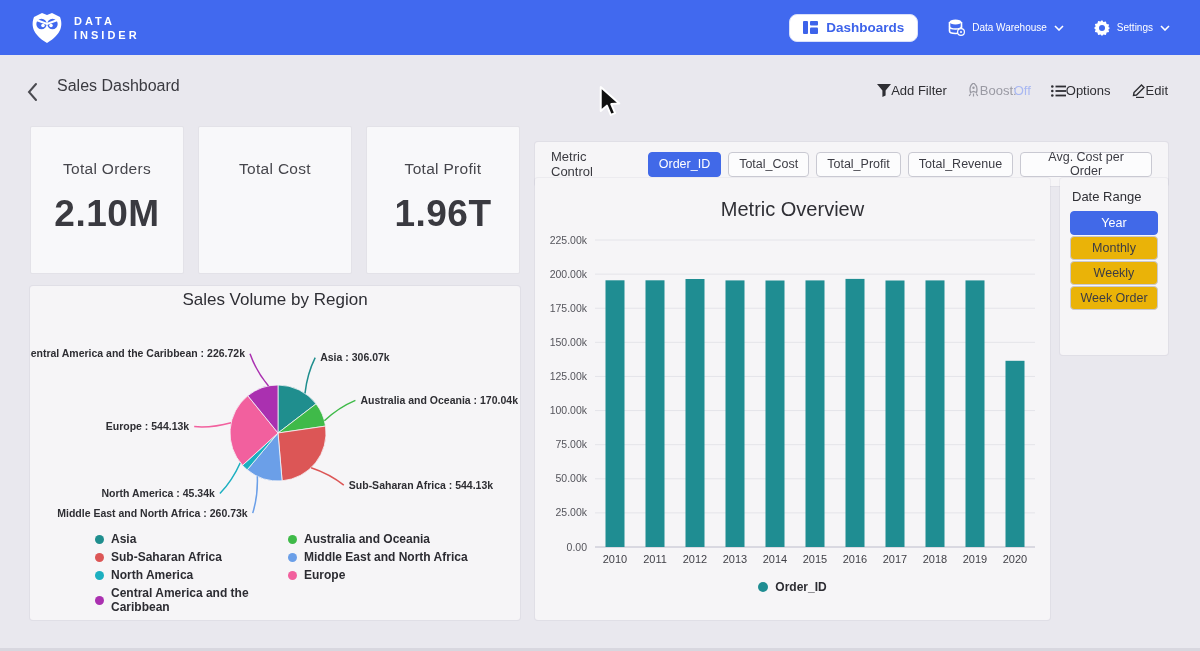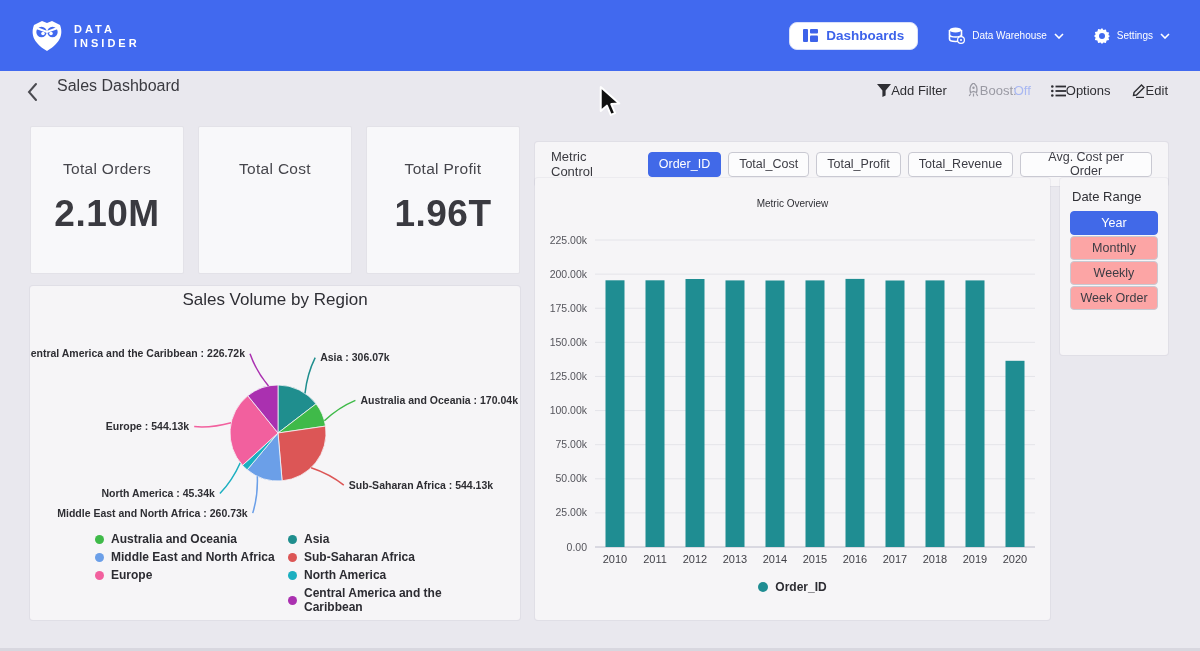--- a/index.html
+++ b/index.html
@@ -1,20 +1,20 @@
 <!DOCTYPE html>
 <html><head>
 <meta charset="utf-8">
 <style>
   *{margin:0;padding:0;box-sizing:border-box}
   html,body{background:#cfcfd6}
   .stage{position:relative;width:1200px;height:651px;background:#e9e8ee;overflow:hidden;
          font-family:"Liberation Sans",sans-serif;color:#3a3a40}
   
-  .topnav{position:absolute;top:0;left:0;right:0;height:71px;background:#4169ef;
+  .topnav{position:absolute;top:0;left:0;right:0;height:55px;background:#4169ef;
           display:flex;align-items:center;justify-content:space-between;padding:4px 30px}
   .brand{display:flex;align-items:center;gap:10px}
   .brand-text{display:flex;flex-direction:column;color:#fff;font-size:11px;font-weight:700;
               letter-spacing:3px;line-height:14px}
   .topnav-right{display:flex;align-items:center;gap:30px}
   .nav-pill{display:flex;align-items:center;gap:8px;background:#fff;border:1px solid #d9e0fa;
             border-radius:8px;height:28px;padding:0 13px;cursor:pointer;
             color:#3d63ea;font-size:13.5px;font-weight:700;font-family:inherit}
   .nav-item{display:flex;align-items:center;gap:7px;color:#fff;font-size:10px;font-weight:500;cursor:pointer}
   
@@ -43,28 +43,28 @@
   .legend-dot{width:9px;height:9px;border-radius:50%;flex:none}
   
   .metric-bar{left:535px;top:142px;width:633px;height:44px;display:flex;align-items:center;padding:0 16px}
   .mc-label{font-size:13px;color:#3a3a40;margin-right:16px}
   .chips{display:flex;gap:7px}
   .chip{height:25px;padding:0 10px;border-radius:4px;border:1px solid #c9c9d2;background:#fcfcfd;
         font-size:12.5px;color:#3c3c44;font-family:inherit;cursor:pointer;display:flex;align-items:center}
   .chip--selected{background:#4169e8;border-color:#4169e8;color:#fff}
   
   .chart-panel{left:535px;top:178px;width:515px;height:442px}
-  .chart-panel .panel-title{top:20px;font-size:10px}
+  .chart-panel .panel-title{top:20px;font-size:20px}
   #bar-svg{position:absolute;inset:0}
   .bar-legend{position:absolute;left:0;right:0;bottom:26px;display:flex;justify-content:center}
   
   .date-panel{left:1060px;top:178px;width:108px;height:177px}
   .dr-label{position:absolute;top:11px;left:12px;font-size:13px;font-weight:500;color:#2f2f35}
   .dr-buttons{position:absolute;top:33px;left:10px;right:10px;display:flex;flex-direction:column;gap:1px}
-  .drbtn{height:24px;border-radius:4px;border:1px solid #c9c9d2;background:#fca5a5;font-size:12.5px;
+  .drbtn{height:24px;border-radius:4px;border:1px solid #c9c9d2;background:#eab308;font-size:12.5px;
          color:#3c3c44;font-family:inherit;cursor:pointer}
   .drbtn--selected{background:#4169e8;border-color:#4169e8;color:#fff}
   .bottom-strip{position:absolute;left:0;right:0;bottom:0;height:3px;background:#d8d7df}
   .cursor{position:absolute;left:597px;top:84px;z-index:50;pointer-events:none}
 </style>
 </head>
 <body>
 
 <div class="stage">
 
@@ -197,48 +197,48 @@
         <path d="M248,147 L212.5,179.3 A48,48 0 0 1 217.8,109.7 Z" fill="#f2609e" stroke="#f6f5f7" stroke-width="0.8"></path>
         <path d="M201.1,136.7 Q182.2,142.0 164.2,140.6" fill="none" stroke="#f2609e" stroke-width="1.5"></path>
         <text x="159.2" y="144.1" text-anchor="end" font-size="10.5" font-weight="bold" fill="#2e2e33" font-family="&quot;Liberation Sans&quot;,sans-serif">Europe : 544.13k</text>
         <path d="M248,147 L217.8,109.7 A48,48 0 0 1 248.0,99.0 Z" fill="#aa30b0" stroke="#f6f5f7" stroke-width="0.8"></path>
         <path d="M238.5,100.0 Q226.0,84.8 220.0,67.8" fill="none" stroke="#aa30b0" stroke-width="1.5"></path>
         <text x="215.0" y="71.3" text-anchor="end" font-size="10.5" font-weight="bold" fill="#2e2e33" font-family="&quot;Liberation Sans&quot;,sans-serif">Central America and the Caribbean : 226.72k</text>
       </svg>
     <div class="pie-legend" id="pie-legend">
         <div class="col">
           <div class="legend-item">
+            <span class="legend-dot" style="background:#1f8e8e"></span>
+            <span>Asia</span>
+          </div>
+          <div class="legend-item">
+            <span class="legend-dot" style="background:#dc5656"></span>
+            <span>Sub-Saharan Africa</span>
+          </div>
+          <div class="legend-item">
+            <span class="legend-dot" style="background:#1cafc0"></span>
+            <span>North America</span>
+          </div>
+          <div class="legend-item">
+            <span class="legend-dot" style="background:#aa30b0"></span>
+            <span>Central America and the Caribbean</span>
+          </div>
+        </div>
+        <div class="col">
+          <div class="legend-item">
             <span class="legend-dot" style="background:#3fba49"></span>
             <span>Australia and Oceania</span>
           </div>
           <div class="legend-item">
             <span class="legend-dot" style="background:#6b9fe8"></span>
             <span>Middle East and North Africa</span>
           </div>
           <div class="legend-item">
             <span class="legend-dot" style="background:#f2609e"></span>
             <span>Europe</span>
-          </div>
-        </div>
-        <div class="col">
-          <div class="legend-item">
-            <span class="legend-dot" style="background:#1f8e8e"></span>
-            <span>Asia</span>
-          </div>
-          <div class="legend-item">
-            <span class="legend-dot" style="background:#dc5656"></span>
-            <span>Sub-Saharan Africa</span>
-          </div>
-          <div class="legend-item">
-            <span class="legend-dot" style="background:#1cafc0"></span>
-            <span>North America</span>
-          </div>
-          <div class="legend-item">
-            <span class="legend-dot" style="background:#aa30b0"></span>
-            <span>Central America and the Caribbean</span>
           </div>
         </div>
       </div>
   </section>
 
   <section class="panel metric-bar">
     <span class="mc-label">Metric Control</span>
     <div class="chips" id="chips">
         <button class="chip chip--selected">Order_ID</button>
         <button class="chip">Total_Cost</button>

